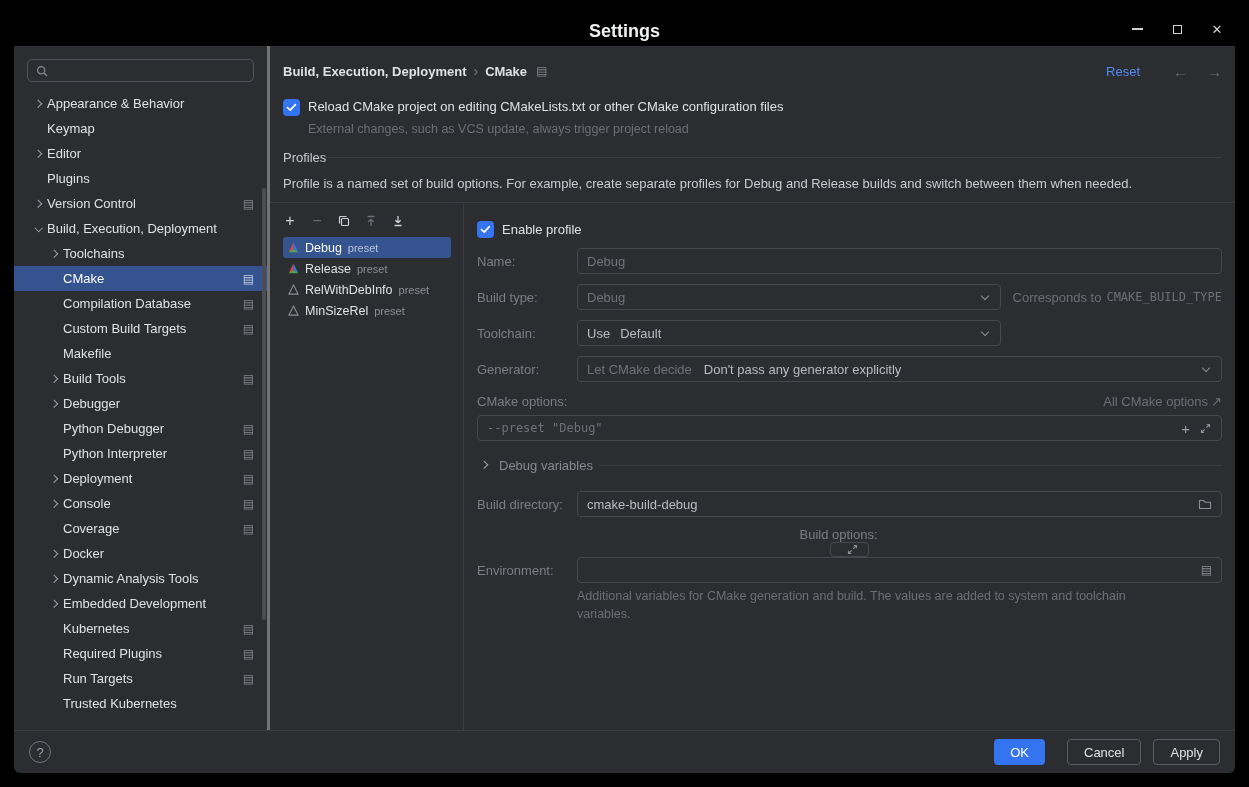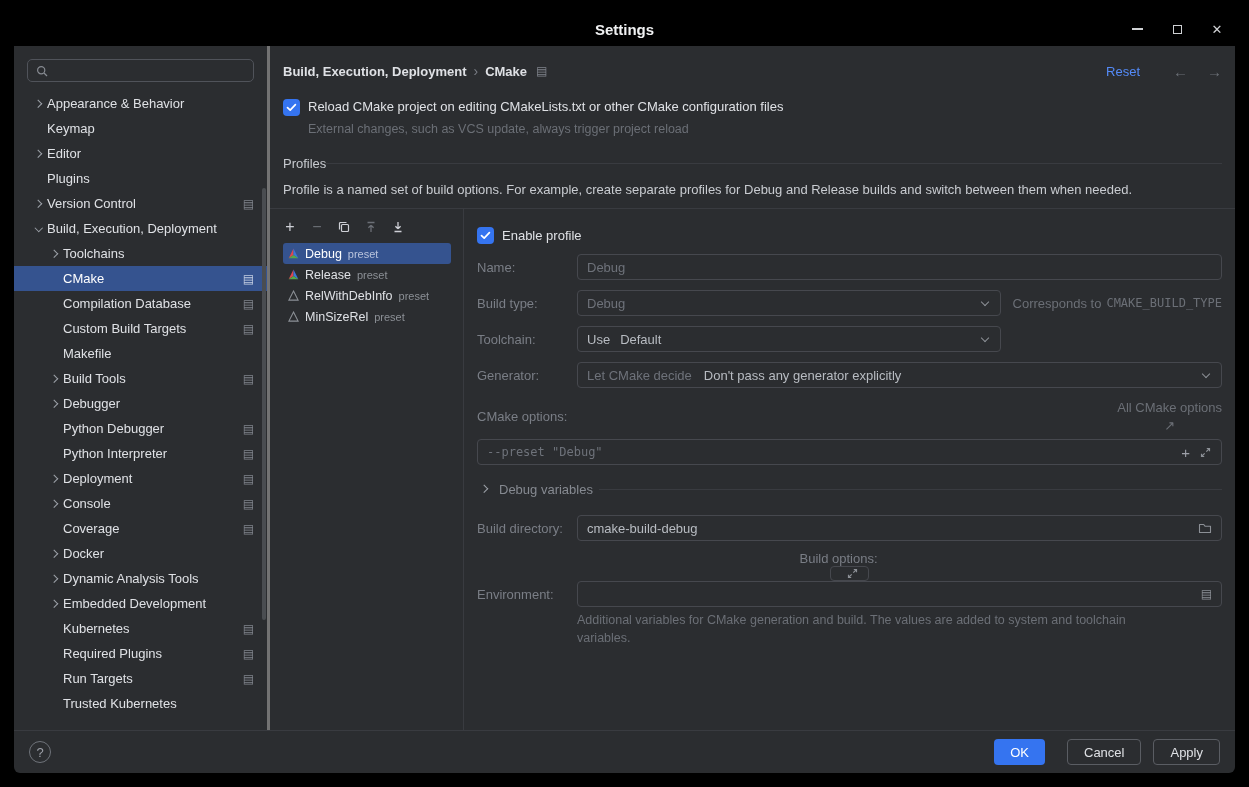--- a/index.html
+++ b/index.html
@@ -1,20 +1,20 @@
 <!DOCTYPE html>
 <html><head>
 <meta charset="utf-8">
 <style>
   * { margin:0; padding:0; box-sizing:border-box; }
   html,body { width:1249px; height:787px; background:#000; font-family:"Liberation Sans",sans-serif; font-size:13px; color:#dfe1e5; overflow:hidden; }
 
   
   .titlebar { position:relative; height:46px; background:#000; }
-  .win-title { position:absolute; left:0; right:0; top:21px; text-align:center; color:#f0f1f2; font-weight:700; font-size:15px; }
+  .win-title { position:absolute; left:0; right:0; top:21px; text-align:center; color:#f0f1f2; font-weight:700; font-size:18px; }
   .win-controls { position:absolute; right:24px; top:21px; display:flex; align-items:center; gap:24px; height:16px; }
   .wc { width:16px; height:16px; display:flex; align-items:center; justify-content:center; cursor:pointer; }
   .min-glyph { width:11px; height:1.5px; background:#cfd1d4; display:block; }
   .max-glyph { width:9px; height:9px; border:1.3px solid #cfd1d4; display:block; }
   .close-glyph { color:#cfd1d4; font-size:13px; line-height:1; }
 
   
   .dialog { margin:0 14px; height:727px; background:#2b2d30; display:flex; flex-direction:column; border-radius:0 0 6px 6px; overflow:hidden; }
   .content { flex:1; display:flex; min-height:0; }
 
@@ -46,21 +46,21 @@
   .reset-link { margin-left:auto; color:#548af7; cursor:pointer; }
   .nav-arrow { color:#6b6f76; font-size:15px; cursor:default; }
   .nav-arrow.first { margin-left:26px; }
   .nav-arrow + .nav-arrow { margin-left:12px; }
 
   .cbx { width:17px; min-width:17px; height:17px; background:#3574f0; border-radius:4px; display:flex; align-items:center; justify-content:center; cursor:pointer; }
   .reload-row { margin-top:15px; display:flex; align-items:flex-start; gap:8px; }
   .hint { color:#6b6f76; font-size:12.5px; line-height:1.45; }
   .reload-hint { margin:4px 0 0 25px; }
 
-  .profiles-header { margin-top:18px; display:flex; align-items:center; gap:0; color:#c8cbd0;justify-content:center; }
+  .profiles-header { margin-top:12px; display:flex; align-items:center; gap:0; color:#c8cbd0;justify-content:center; }
   .hline { flex:1; height:1px; background:#393b40; }
   .profiles-desc { margin-top:11px; color:#c9ccd1; }
 
   
   .split { margin-top:11px; flex:1; min-height:0; display:flex; border-top:1px solid #393b40; }
   .profiles-panel { width:194px; min-width:194px; border-right:1px solid #393b40; padding-top:8px; }
   .plist-toolbar { display:flex; align-items:center; gap:11px; padding-left:12px; height:20px; }
   .tb-icon { width:16px; height:16px; display:flex; align-items:center; justify-content:center; cursor:pointer; }
   .tb-plus { color:#ced0d6; font-size:16px; line-height:1; }
   .tb-minus { color:#6b6f76; font-size:16px; line-height:1; }
@@ -78,21 +78,21 @@
   .fld { height:26px; border:1px solid #46484e; border-radius:4px; display:flex; align-items:center; padding:0 9px; gap:6px; background:transparent; }
   .grow { flex:1; min-width:0; }
   .w424 { width:424px; min-width:424px; flex:none; }
   .val-dim { color:#6e727a; }
   .val-bright { color:#b8bcc2; }
   .mono { font-family:"DejaVu Sans Mono",monospace; font-size:12px; }
   .dd { width:12px; height:12px; position:relative; margin-left:auto; }
   .dd::after { content:''; position:absolute; width:5px; height:5px; border-right:1.4px solid #8c9096; border-bottom:1.4px solid #8c9096; transform:rotate(45deg); top:2px; left:3px; }
   .right-hint { margin-left:auto; color:#6b6f76; display:flex; align-items:center; gap:5px; white-space:nowrap; }
   .opts-label-row { display:flex; align-items:center; margin:12px 0 6px 0; }
-  .opts-link { margin-left:auto; color:#6b6f76; cursor:pointer; display:flex; align-items:center; gap:3px;flex-direction:column; }
+  .opts-link { margin-left:auto; color:#6b6f76; cursor:pointer; display:flex; align-items:center; gap:3px; }
   .fld-icons { margin-left:auto; display:flex; align-items:center; gap:9px; }
   .plus-sm { color:#9da0a8; font-size:15px; line-height:1; cursor:pointer; }
   .cache-row { margin:16px 0 18px 0; display:flex; align-items:center; gap:6px; color:#868a91; cursor:pointer; }
   .field-hint { margin:4px 0 13px 100px; }
   .field-hint.last { margin-bottom:0; }
 
   
   .footer { height:43px; min-height:43px; border-top:1px solid #393b40; display:flex; align-items:center; padding:0 15px; gap:12px; }
   .help-btn { width:22px; height:22px; border:1px solid #6f737a; border-radius:50%; color:#9da0a8; display:flex; align-items:center; justify-content:center; font-size:13px; cursor:pointer; }
   .spacer { flex:1; }

